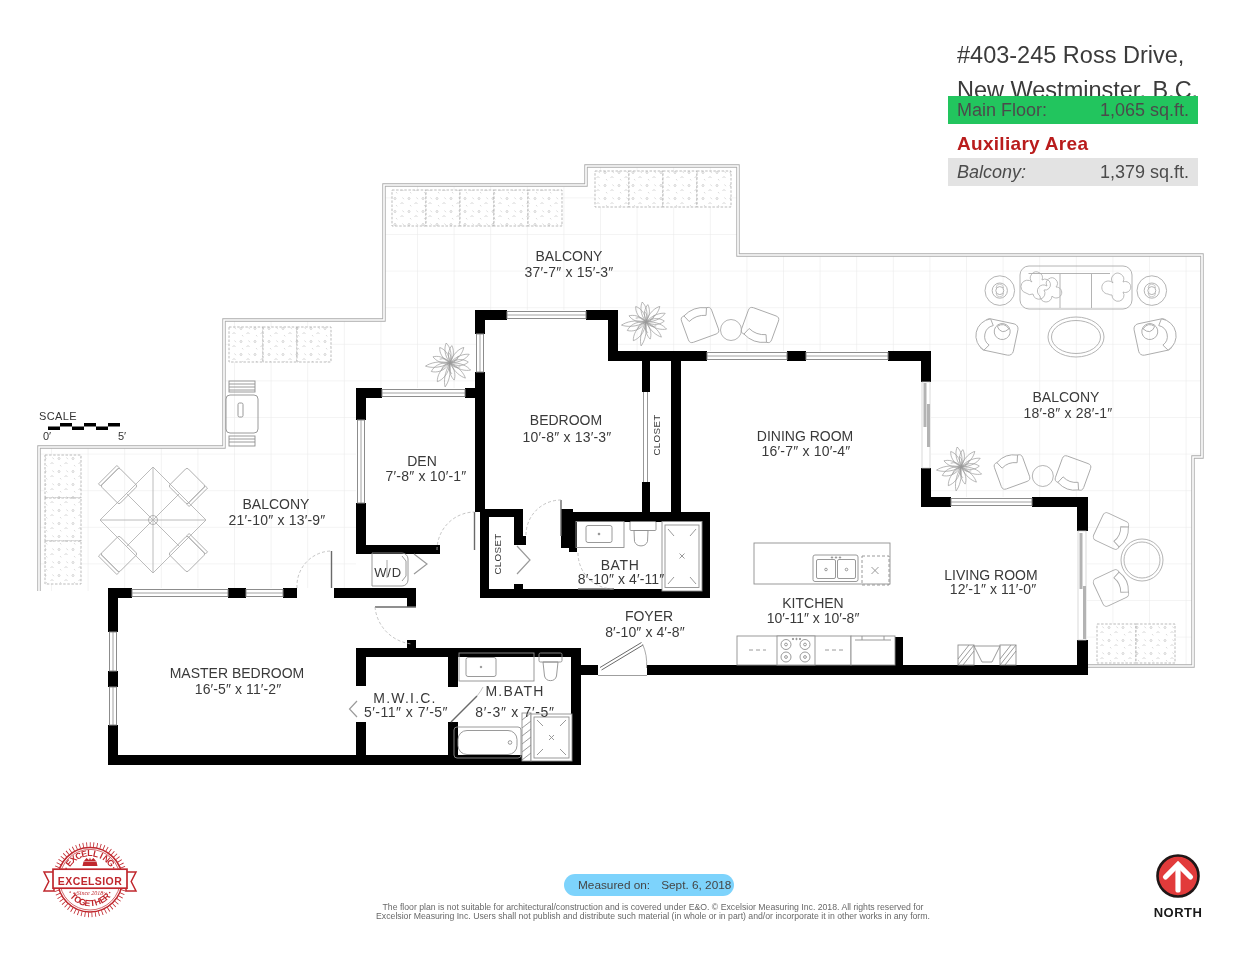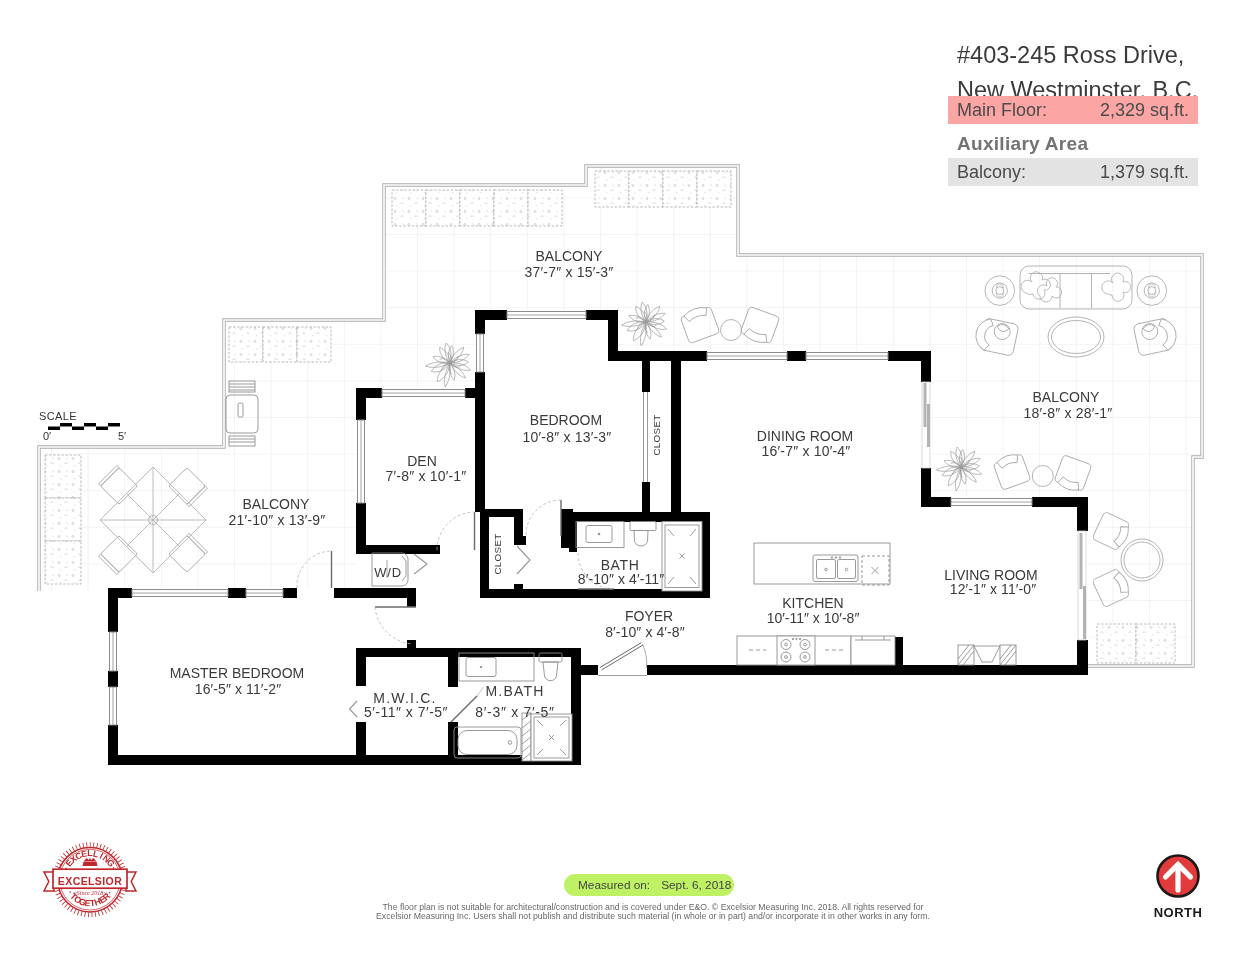--- a/index.html
+++ b/index.html
@@ -596,29 +596,29 @@
 <text x="405" y="702.8" font-size="14" letter-spacing="1.2">M.W.I.C.</text>
 <text x="406" y="717" font-size="14" letter-spacing="0.5">5′-11″  x  7′-5″</text>
 
 <text x="515" y="696" font-size="14" letter-spacing="1.2">M.BATH</text>
 <text x="515" y="717" font-size="14" letter-spacing="0.7">8′-3″  x  7′-5″</text>
 </g>
 </svg>
 
 <div style="position:absolute;left:957px;top:38px;font-size:23.5px;line-height:35px;color:#3b3b3b;white-space:nowrap;">#403-245 Ross Drive,<br>New Westminster, B.C.</div>
 
-<div style="position:absolute;left:948px;top:96px;width:232px;background:#fca5a5;height:28px;font-size:18px;color:#4b4b4b;line-height:28px;padding:0 9px;white-space:nowrap;">
+<div style="position:absolute;left:948px;top:96px;width:232px;background:#22c55e;height:28px;font-size:18px;color:#4b4b4b;line-height:28px;padding:0 9px;white-space:nowrap;">
     <span style="float:left;">Main Floor:</span>
-    <span style="float:right;">2,329 sq.ft.</span>
+    <span style="float:right;">1,065 sq.ft.</span>
   </div>
 
-<div style="position:absolute;left:957px;top:133px;font-size:19px;font-weight:bold;color:#737373;letter-spacing:0.3px;white-space:nowrap;">Auxiliary Area</div>
+<div style="position:absolute;left:957px;top:133px;font-size:19px;font-weight:bold;color:#b91c1c;letter-spacing:0.3px;white-space:nowrap;">Auxiliary Area</div>
 
 <div style="position:absolute;left:948px;top:158px;width:232px;background:#e3e3e3;height:28px;font-size:18px;color:#4b4b4b;line-height:28px;padding:0 9px;white-space:nowrap;">
-    <span style="float:left;">Balcony:</span>
+    <span style="float:left;font-style:italic;">Balcony:</span>
     <span style="float:right;">1,379 sq.ft.</span>
   </div>
 
 <svg style="position:absolute;left:36px;top:833px;" width="108" height="96" viewBox="0 0 108 96">
 <g fill="none" stroke="#c0272d">
 <circle cx="54" cy="46.7" r="35" stroke-width="5" stroke-dasharray="0.8,2.7"></circle>
 <circle cx="54" cy="46.7" r="32.3" stroke-width="1.5"></circle>
 <circle cx="54" cy="46.7" r="30.3" stroke-width="0.7"></circle>
 </g>
 <g font-family="Liberation Sans, sans-serif" font-size="8.8" font-weight="bold" fill="#c0272d">
@@ -649,21 +649,21 @@
     </g>
 <g>
 <path d="M8 39 L18 39 L18 58 L8 58 L12.8 48.5 Z" fill="#fff" stroke="#c0272d" stroke-width="1.5"></path>
 <path d="M100 39 L90 39 L90 58 L100 58 L95.2 48.5 Z" fill="#fff" stroke="#c0272d" stroke-width="1.5"></path>
 <rect x="17" y="36.2" width="74" height="19" fill="#fff" stroke="#c0272d" stroke-width="1.7"></rect>
 <text x="54" y="52.2" font-family="Liberation Sans, sans-serif" font-size="10.5" font-weight="bold" fill="#c0272d" text-anchor="middle" letter-spacing="0.4">EXCELSIOR</text>
 <text x="54" y="62" font-family="Liberation Serif, serif" font-size="6" font-style="italic" fill="#c0272d" text-anchor="middle">~Since 2018~</text>
 </g>
 </svg>
 
-<div style="position:absolute;left:564px;top:874px;width:170px;height:22px;background:#bef264;border-radius:11px;font-size:11.8px;color:#454545;line-height:22px;white-space:nowrap;"><span style="margin-left:14px;">Measured on:</span><span style="margin-left:11px;">Sept. 6, 2018</span></div>
+<div style="position:absolute;left:564px;top:874px;width:170px;height:22px;background:#7dd3fc;border-radius:11px;font-size:11.8px;color:#454545;line-height:22px;white-space:nowrap;"><span style="margin-left:14px;">Measured on:</span><span style="margin-left:11px;">Sept. 6, 2018</span></div>
 
 <div style="position:absolute;left:303px;top:903px;width:700px;text-align:center;font-size:8.7px;line-height:8.6px;color:#686868;">The floor plan is not suitable for architectural/construction and is covered under E&amp;O. © Excelsior Measuring Inc. 2018. All rights reserved for<br>Excelsior Measuring Inc. Users shall not publish and distribute such material (in whole or in part) and/or incorporate it in other works in any form.</div>
 
 <svg style="position:absolute;left:1153px;top:851px;" width="50" height="72" viewBox="0 0 50 72">
 <circle cx="25" cy="25" r="20.5" fill="#e23b3b" stroke="#201717" stroke-width="2.6"></circle>
 <g stroke="#fff" stroke-width="5.2" stroke-linecap="round" fill="none">
 <line x1="25" y1="39" x2="25" y2="19"></line>
 <path d="M12.5 26 L25 13.5 L37.5 26"></path>
 </g>
 <text x="25" y="66" font-family="Liberation Sans, sans-serif" font-size="13" font-weight="bold" fill="#1a1a1a" text-anchor="middle" letter-spacing="0.5">NORTH</text>

